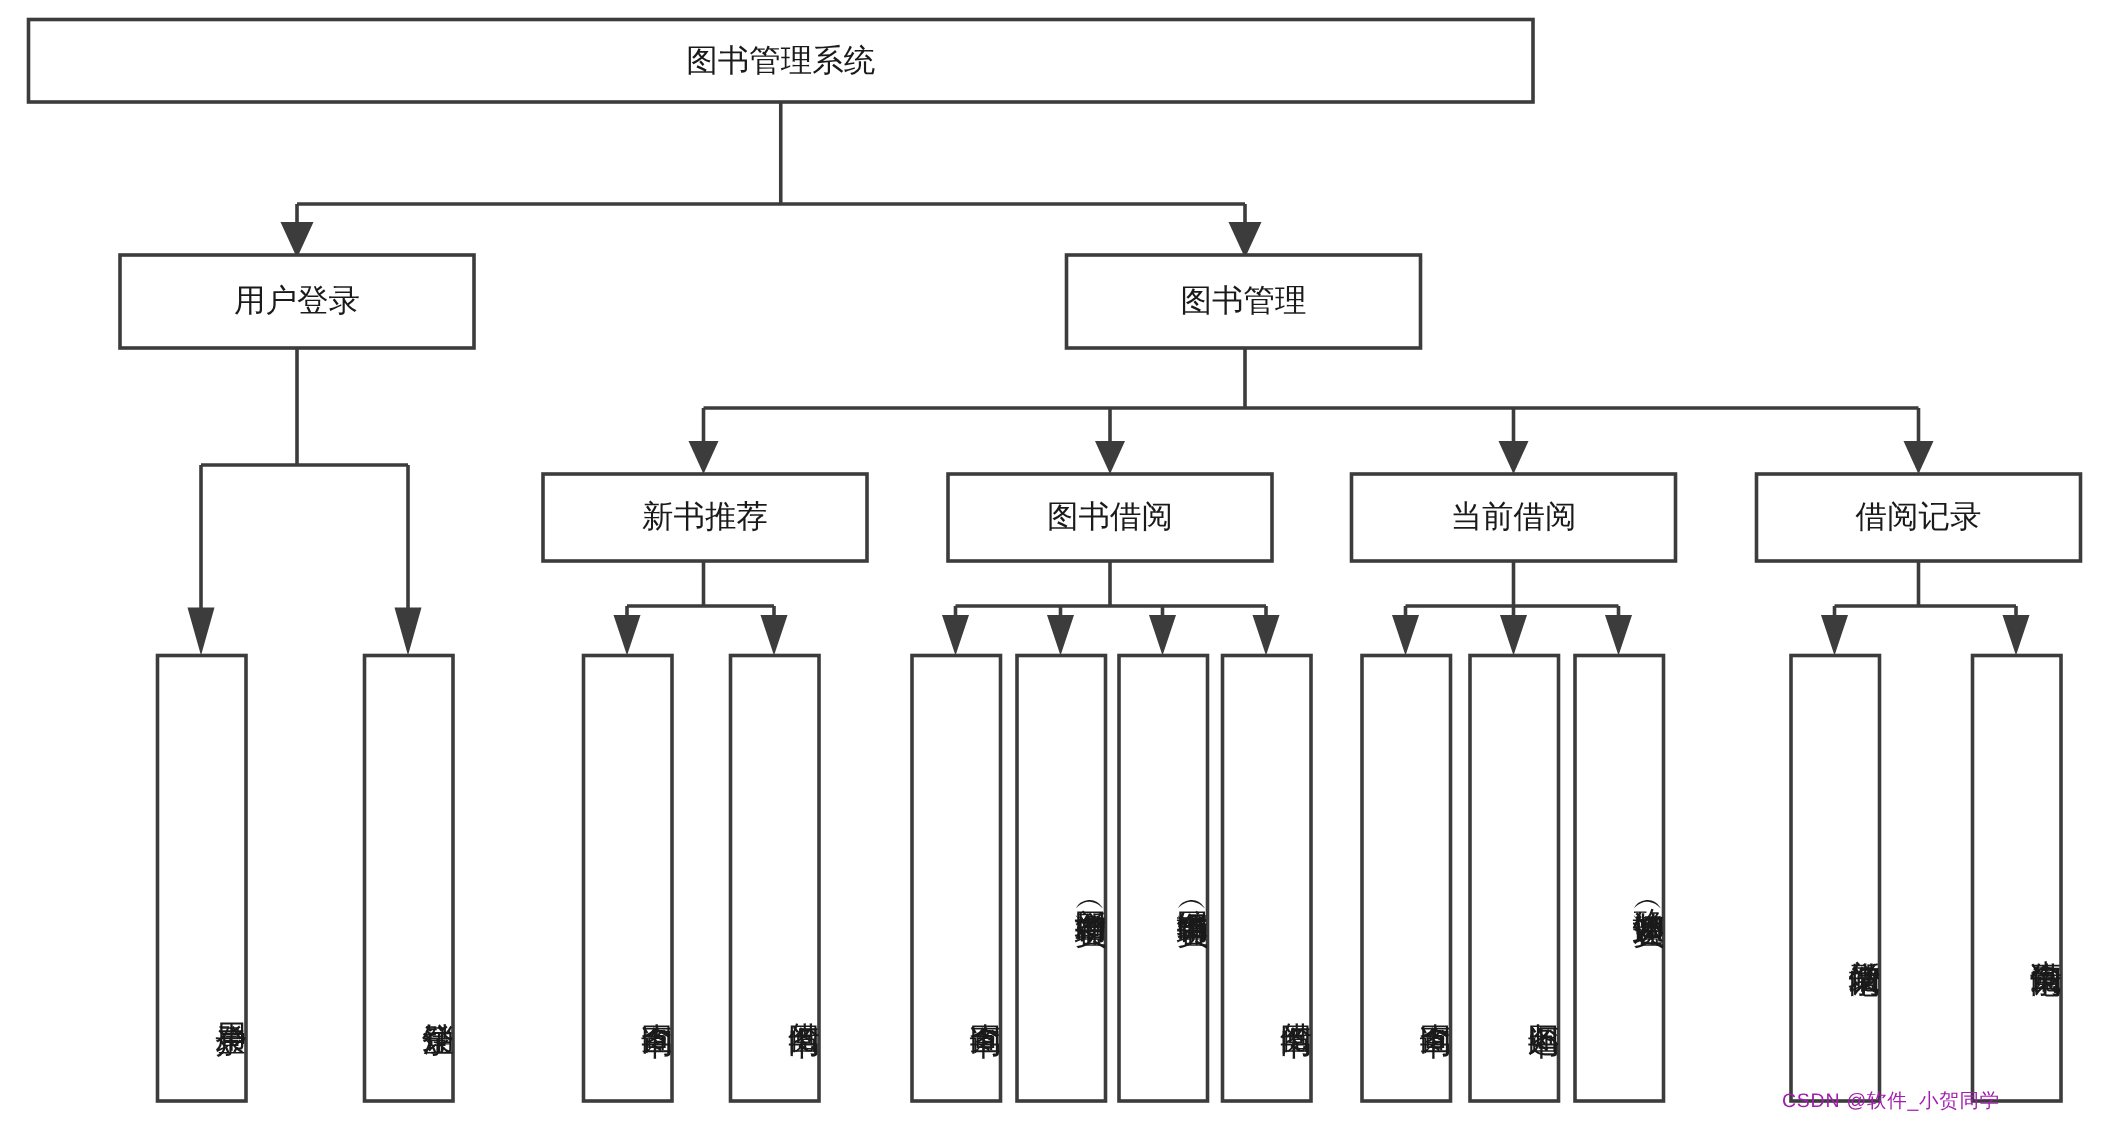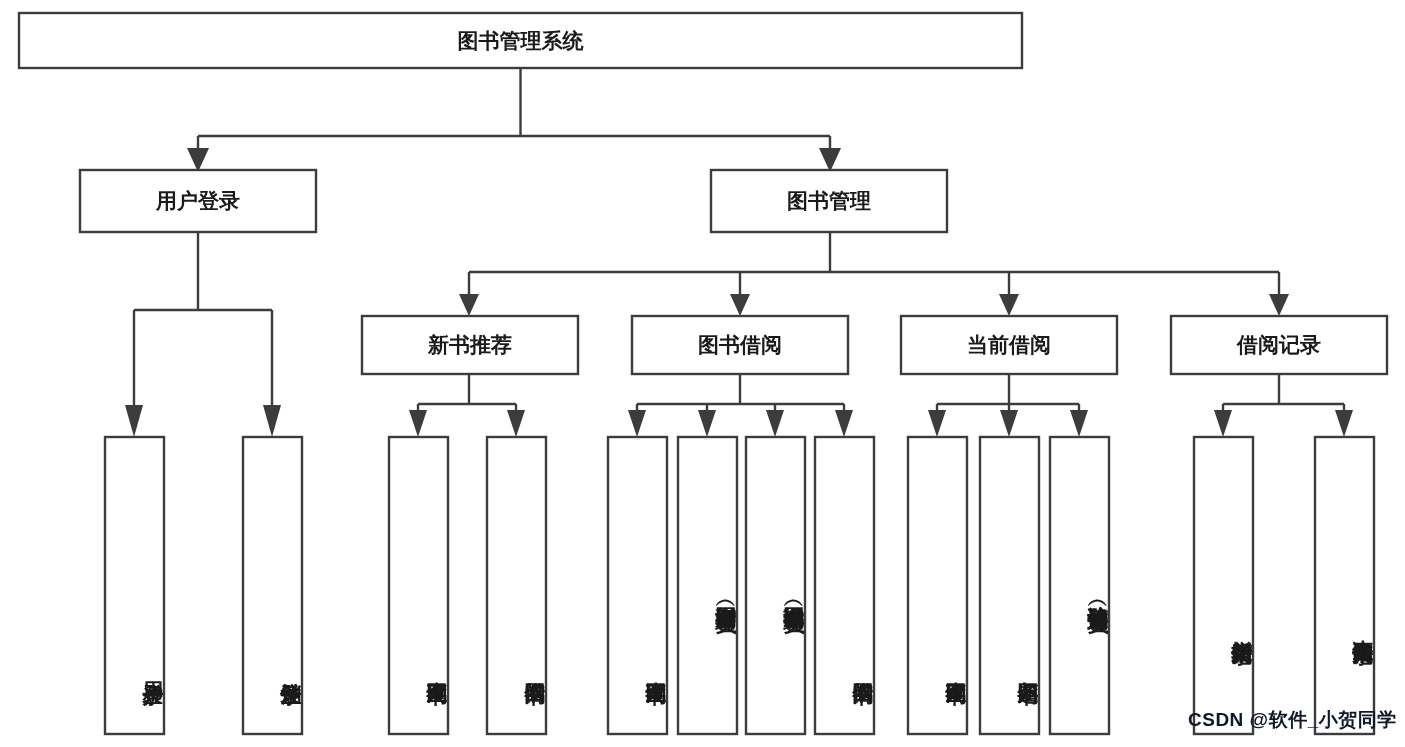--- a/index.html
+++ b/index.html
@@ -10,21 +10,20 @@
   body {
     width: 1405px;
     height: 747px;
     font-family: "Liberation Sans", "DejaVu Sans", sans-serif;
     overflow: hidden;
   }
   #diagram-root {
     position: relative;
     width: 1405px;
     height: 610px;
-    font-weight: bold;
   }
   svg.flow {
     position: absolute;
     top: 0;
     left: 0;
     width: 1405px;
     height: 747px;
   }
   .node-box {
     fill: #ffffff;
@@ -60,24 +59,24 @@
     font-size: 21px;
     line-height: 1.02;
     color: #1a1a1a;
     letter-spacing: 1px;
     pointer-events: none;
     overflow: hidden;
   }
   .watermark {
     position: absolute;
     left: 1188px;
-    top: 707px;
-    font-family: "Liberation Sans", "DejaVu Sans", sans-serif;
-    font-size: 19px;
-    color: #0f172a;
+    top: 725px;
+    font-family: "Liberation Sans", "DejaVu Sans", sans-serif;
+    font-size: 13px;
+    color: #a21caf;
     white-space: nowrap;
     letter-spacing: 0.5px;
   }
 </style>
 </head>
 <body>
 
 <div id="diagram-root">
 
   <svg class="flow" viewBox="0 0 1405 747">

